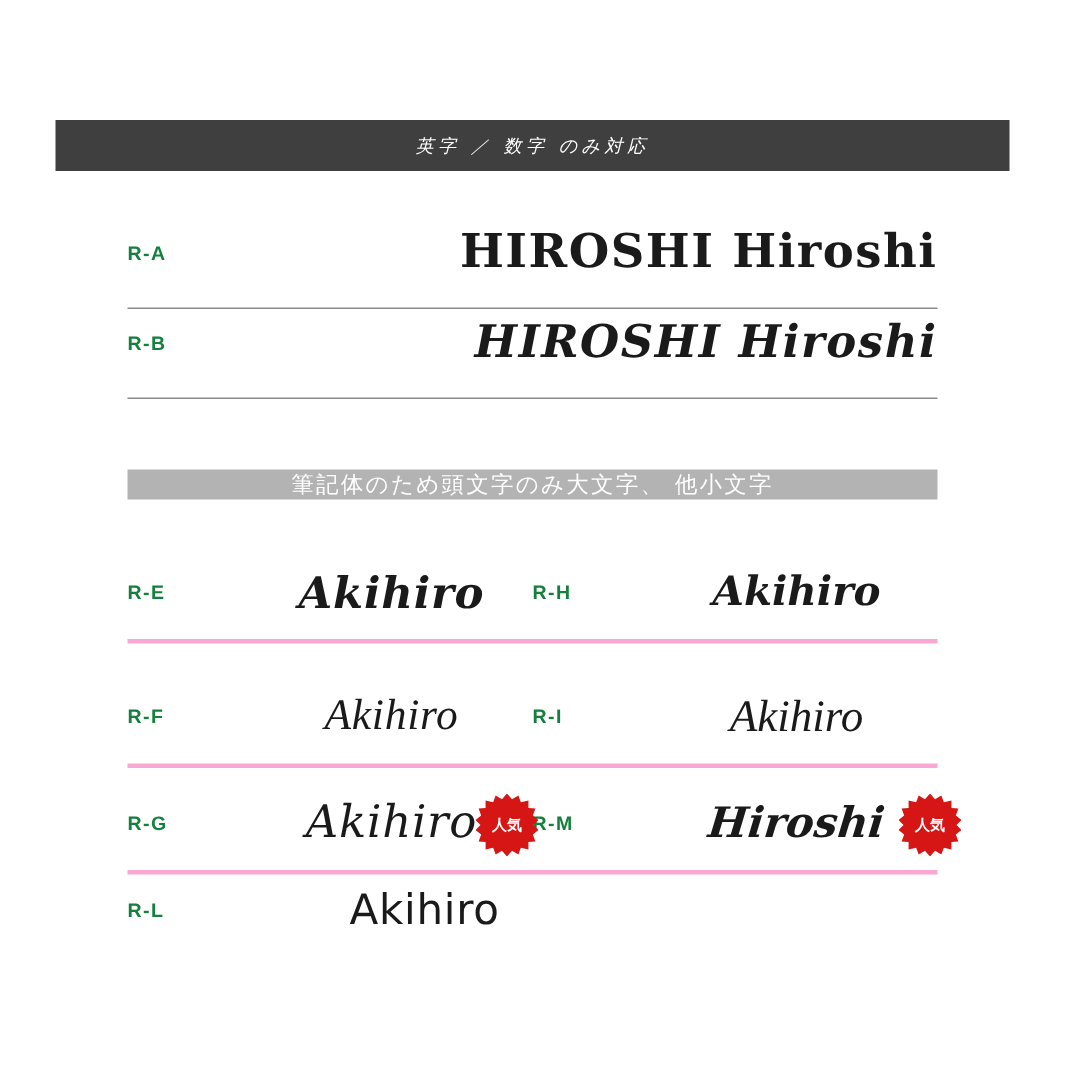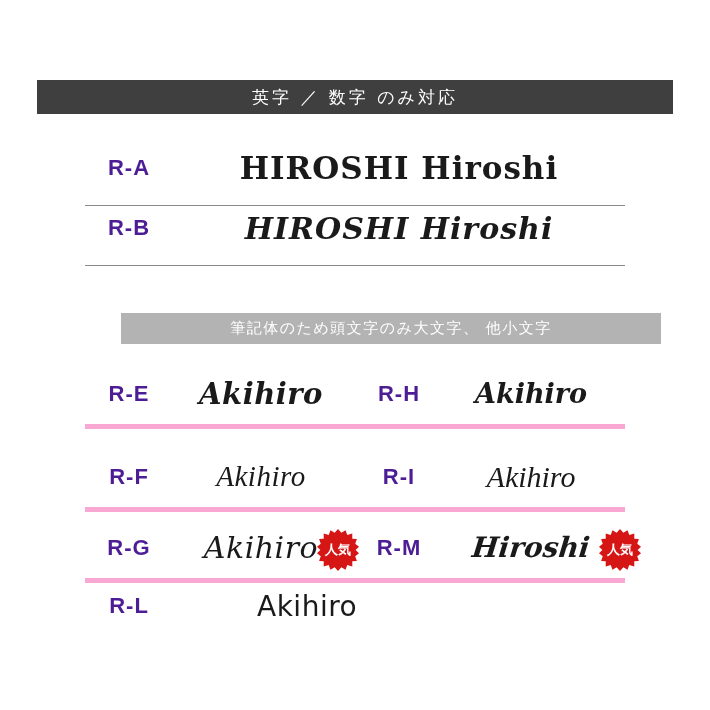--- a/index.html
+++ b/index.html
@@ -27,38 +27,38 @@
     top: 80px;
     width: 636px;
     height: 34px;
     background: #3f3f3f;
     display: flex;
     align-items: center;
     justify-content: center;
   }
   .banner-dark .banner-text {
     color: #ffffff;
-    font-size: 17px;
+    font-size: 12px;
     letter-spacing: 3px;
     font-family: "DejaVu Sans", sans-serif;
     font-weight: 500;
+    font-style: italic;
   }
 
   
   .banner-gray {
     position: absolute;
     left: 85px;
     top: 313px;
     width: 540px;
-    height: 31px;
+    height: 20px;
     background: #b3b3b3;
     display: flex;
     align-items: center;
     justify-content: center;
-    margin-left: 36px;
   }
   .banner-gray .banner-text {
     color: #ffffff;
     font-size: 15px;
     letter-spacing: 1.5px;
     font-family: "DejaVu Sans", sans-serif;
   }
 
   
   .row {
@@ -68,37 +68,35 @@
     box-sizing: border-box;
   }
   .row-full {
     left: 85px;
     width: 540px;
     height: 75px;
     border-bottom: 1px solid #8a8a8a;
   }
   .row-last {
     border-bottom: none;
-    gap: 24px;
   }
 
   .code {
-    color: #4c1d95;
-    font-size: 22px;
+    color: #15803d;
+    font-size: 13px;
     font-weight: bold;
     letter-spacing: 1px;
     font-family: "Liberation Sans", sans-serif;
     width: 88px;
-    text-align: center;
     flex: none;
   }
   .sample {
     color: #1a1a1a;
     flex: 1;
-    text-align: center;
+    text-align: right;
     white-space: nowrap;
   }
 
   
   .f-ra {
     font-family: "DejaVu Serif", serif;
     font-weight: bold;
     font-size: 31px;
     letter-spacing: 1px;
   }
@@ -155,21 +153,21 @@
   }
 
   
   .grid-row {
     position: absolute;
     left: 85px;
     width: 540px;
     height: 66px;
     display: flex;
     align-items: center;
-    border-bottom: 5px solid #f9a8d4;
+    border-bottom: 3px solid #f9a8d4;
     box-sizing: border-box;
   }
   .cell {
     display: flex;
     align-items: center;
     width: 270px;
     height: 100%;
     position: relative;
   }
   .cell .code {
@@ -183,21 +181,21 @@
 
   
   .badge {
     position: absolute;
     width: 42px;
     height: 42px;
     display: flex;
     align-items: center;
     justify-content: center;
     color: #ffffff;
-    font-size: 13px;
+    font-size: 10px;
     font-family: "DejaVu Sans", sans-serif;
     font-weight: bold;
     background: #d61515;
     clip-path: polygon(
       50% 0%, 58% 9%, 68% 3%, 72% 14%, 84% 11%, 84% 23%,
       95% 24%, 91% 35%, 100% 42%, 92% 50%, 100% 58%, 91% 65%,
       95% 76%, 84% 77%, 84% 89%, 72% 86%, 68% 97%, 58% 91%,
       50% 100%, 42% 91%, 32% 97%, 28% 86%, 16% 89%, 16% 77%,
       5% 76%, 9% 65%, 0% 58%, 8% 50%, 0% 42%, 9% 35%,
       5% 24%, 16% 23%, 16% 11%, 28% 14%, 32% 3%, 42% 9%

